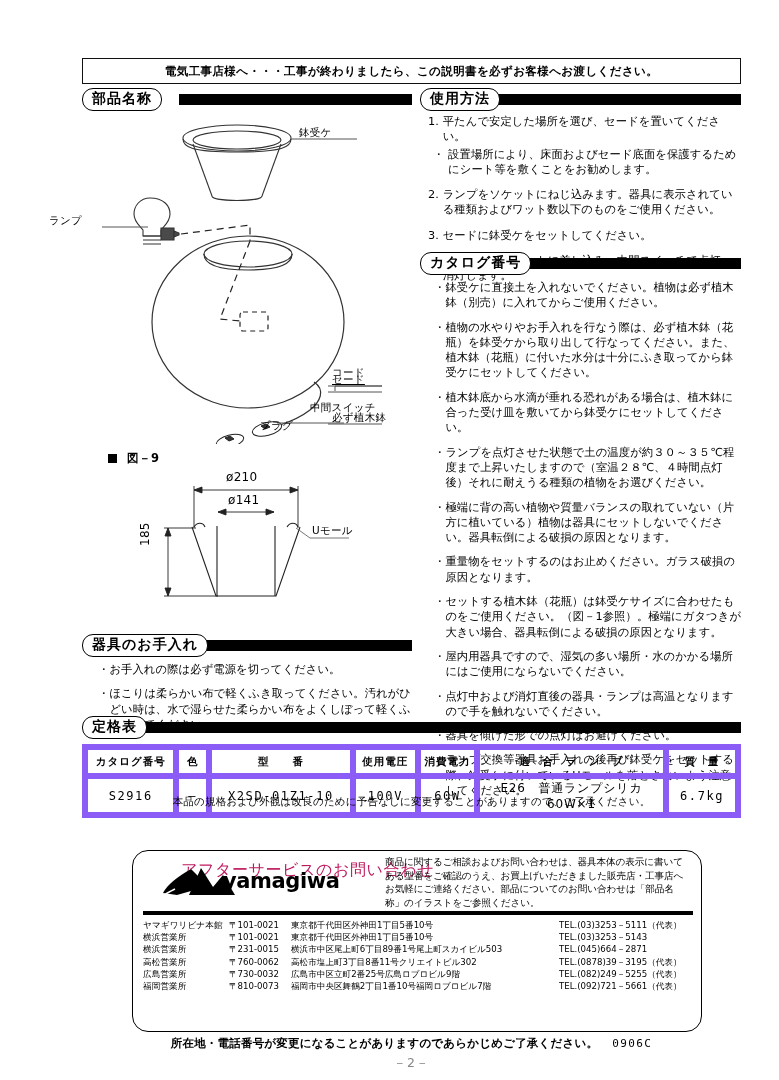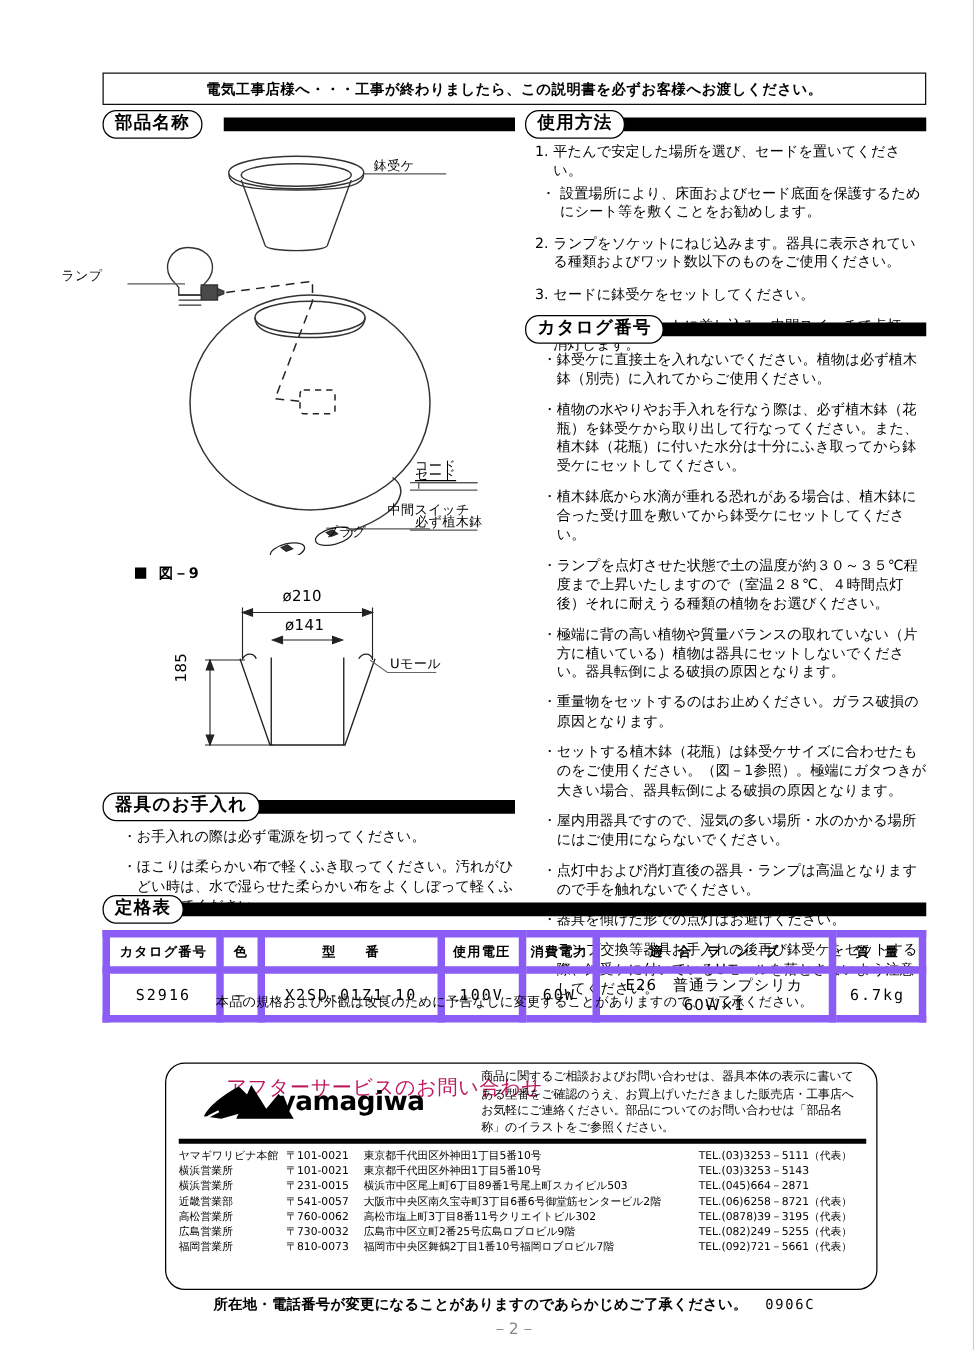--- a/index.html
+++ b/index.html
@@ -363,26 +363,20 @@
             <span class="ad">東京都千代田区外神田1丁目5番10号</span>
             <span class="tel">TEL.(03)3253－5143</span>
           </div>
           <div class="as-row">
             <span class="nm">横浜営業所</span>
             <span class="zp">〒231-0015</span>
             <span class="ad">横浜市中区尾上町6丁目89番1号尾上町スカイビル503</span>
             <span class="tel">TEL.(045)664－2871</span>
           </div>
           <div class="as-row">
-            <span class="nm">近畿営業部</span>
-            <span class="zp">〒541-0057</span>
-            <span class="ad">大阪市中央区南久宝寺町3丁目6番6号御堂筋センタービル2階</span>
-            <span class="tel">TEL.(06)6258－8721（代表）</span>
-          </div>
-          <div class="as-row">
             <span class="nm">高松営業所</span>
             <span class="zp">〒760-0062</span>
             <span class="ad">高松市塩上町3丁目8番11号クリエイトビル302</span>
             <span class="tel">TEL.(0878)39－3195（代表）</span>
           </div>
           <div class="as-row">
             <span class="nm">広島営業所</span>
             <span class="zp">〒730-0032</span>
             <span class="ad">広島市中区立町2番25号広島ロブロビル9階</span>
             <span class="tel">TEL.(082)249－5255（代表）</span>

